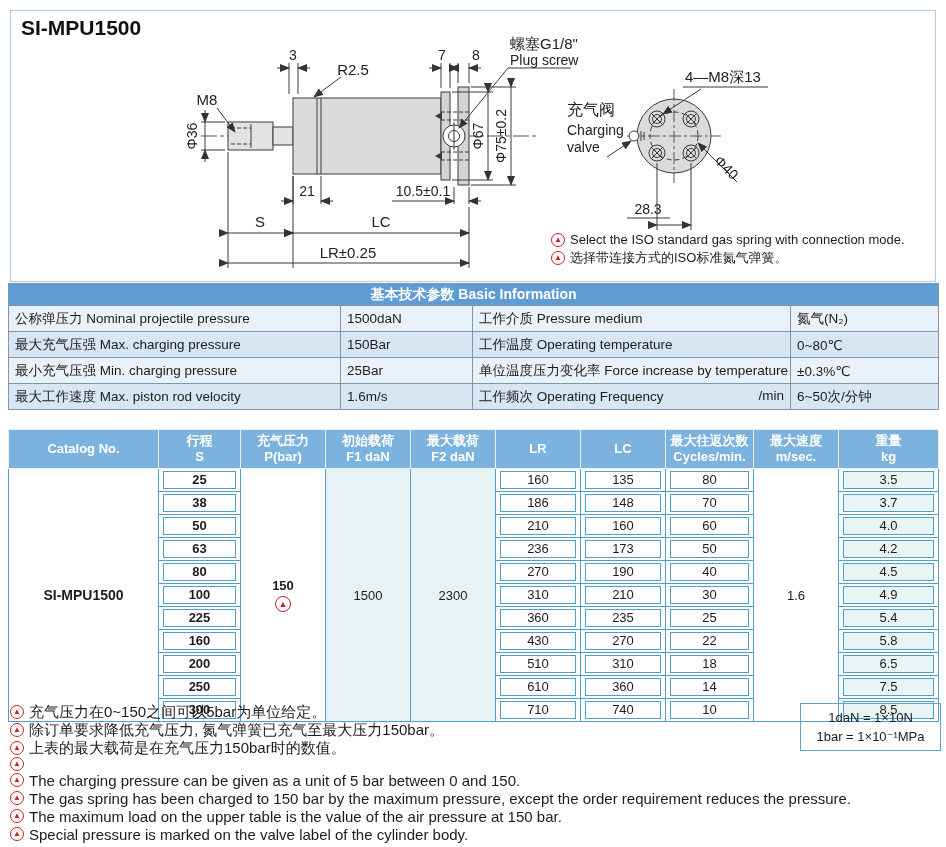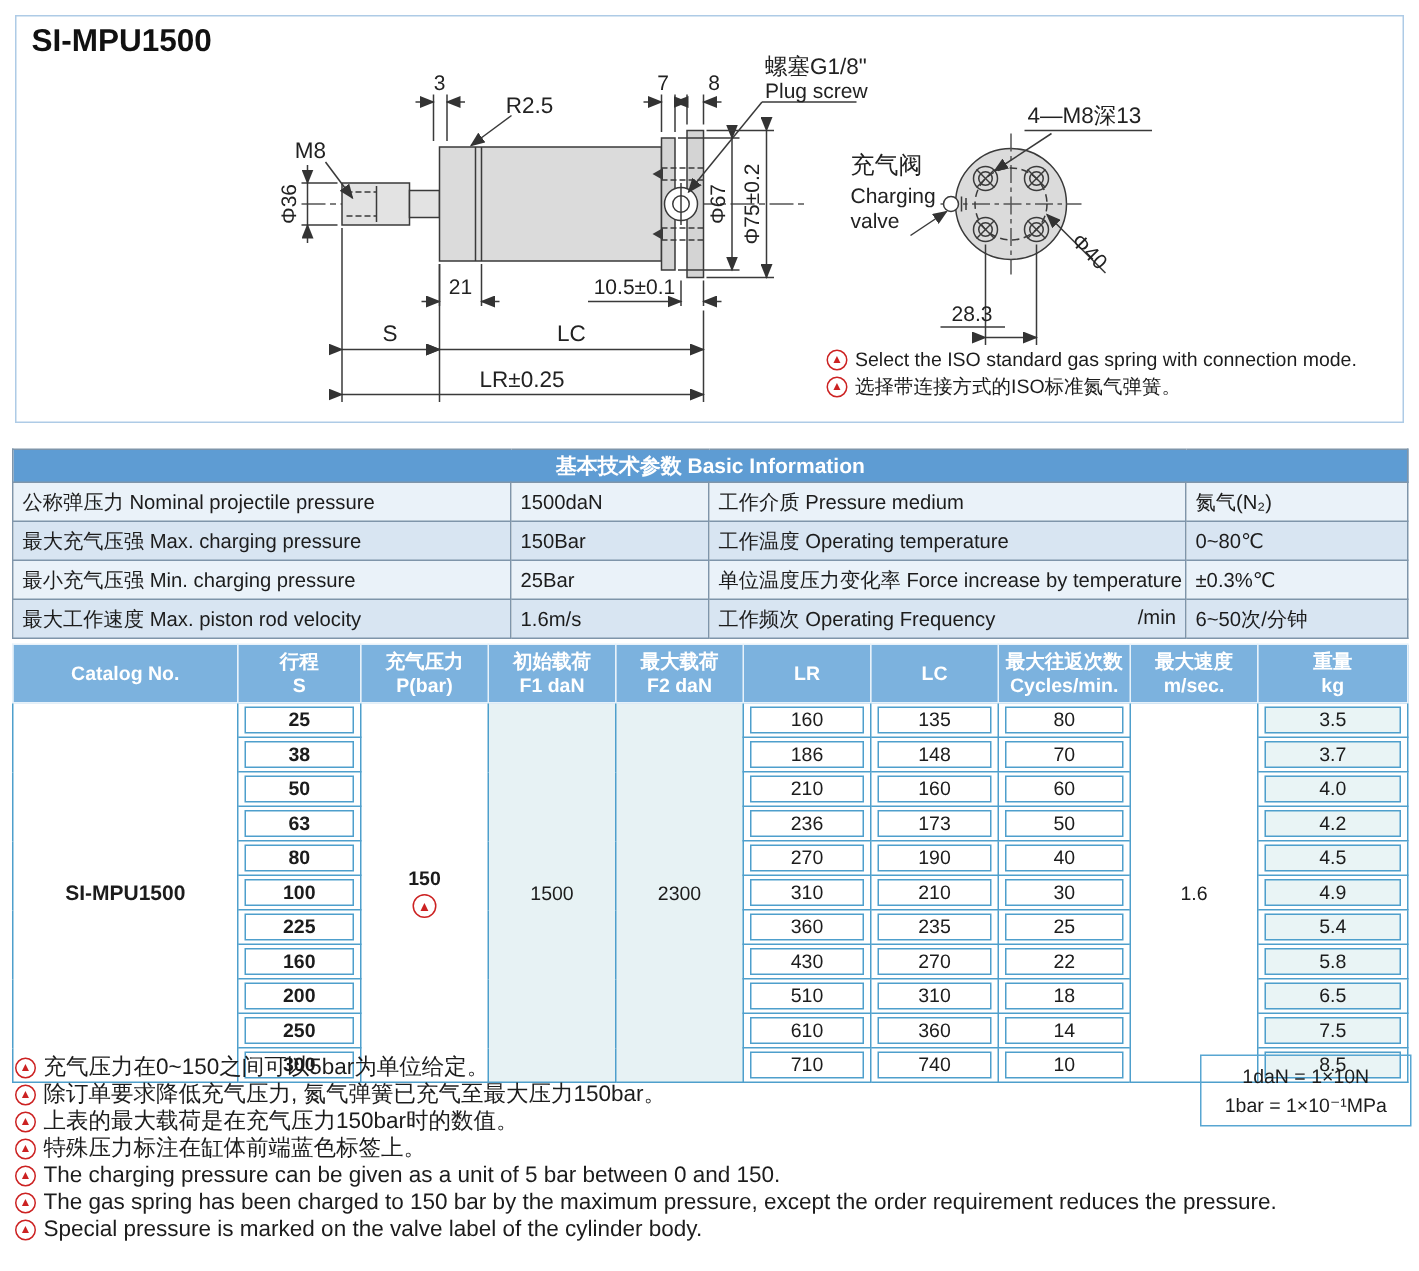--- a/index.html
+++ b/index.html
@@ -14,21 +14,21 @@
   .panel-notes{position:absolute;left:540px;top:220px;font-size:13px;line-height:17px;}
   .pnote{display:flex;align-items:center;margin-bottom:1px;white-space:nowrap;}
 
   
   .alert-icon{display:inline-flex;align-items:center;justify-content:center;flex:0 0 auto;
       width:12px;height:12px;border:1px solid #cc2222;border-radius:50%;margin-right:5px;
       color:#cc2222;font-size:8px;line-height:1;background:#fff;}
   .alert-icon::before{content:"▲";}
 
   
-  .basic{position:absolute;left:8px;top:299px;width:930px;border-collapse:collapse;
+  .basic{position:absolute;left:8px;top:283px;width:930px;border-collapse:collapse;
          font-size:13.5px;table-layout:fixed;}
   .basic th{background:#5e9cd3;color:#fff;font-weight:bold;height:21px;font-size:14px;
             border:1px solid #7f95aa;padding:0;}
   .basic td{border:1px solid #7f95aa;height:25px;padding:0 6px;overflow:hidden;white-space:nowrap;}
   .basic tr.lt td{background:#eaf2f9;}
   .basic tr.dk td{background:#d8e5f2;}
   .basic .split{display:flex;justify-content:space-between;}
 
   
   .catalog{position:absolute;left:8px;top:429px;width:930px;border-collapse:collapse;
@@ -541,29 +541,32 @@
     <div class="note">
         <span class="alert-icon"></span>
         <span>除订单要求降低充气压力, 氮气弹簧已充气至最大压力150bar。</span>
       </div>
     <div class="note">
         <span class="alert-icon"></span>
         <span>上表的最大载荷是在充气压力150bar时的数值。</span>
       </div>
     <div class="note">
         <span class="alert-icon"></span>
-        <span>特殊压力标注在缸体前端蓝色标签上。</span>
       </div>
     <div class="note">
         <span class="alert-icon"></span>
         <span>The charging pressure can be given as a unit of 5 bar between 0 and 150.</span>
       </div>
     <div class="note">
         <span class="alert-icon"></span>
         <span>The gas spring has been charged to 150 bar by the maximum pressure, except the order requirement reduces the pressure.</span>
+      </div>
+    <div class="note">
+        <span class="alert-icon"></span>
+        <span>The maximum load on the upper table is the value of the air pressure at 150 bar.</span>
       </div>
     <div class="note">
         <span class="alert-icon"></span>
         <span>Special pressure is marked on the valve label of the cylinder body.</span>
       </div>
   </div>
 
   <div class="unit-box">
     <div>1daN = 1×10N</div>
     <div>1bar = 1×10⁻¹MPa</div>

